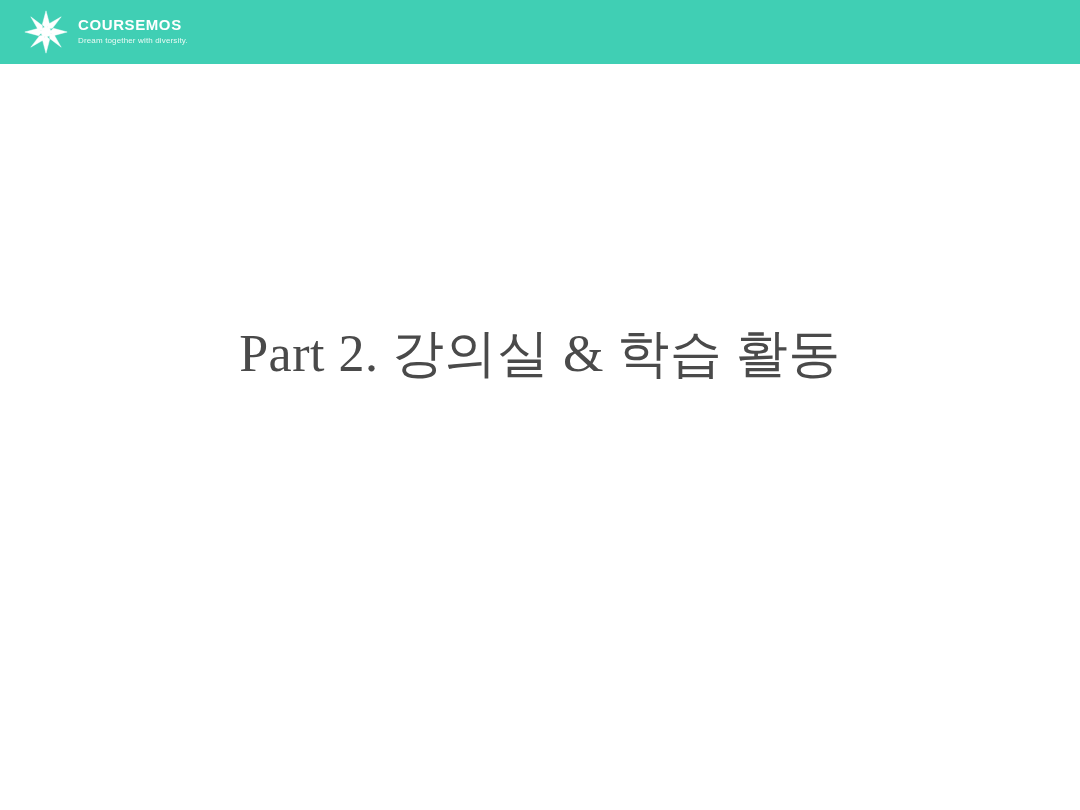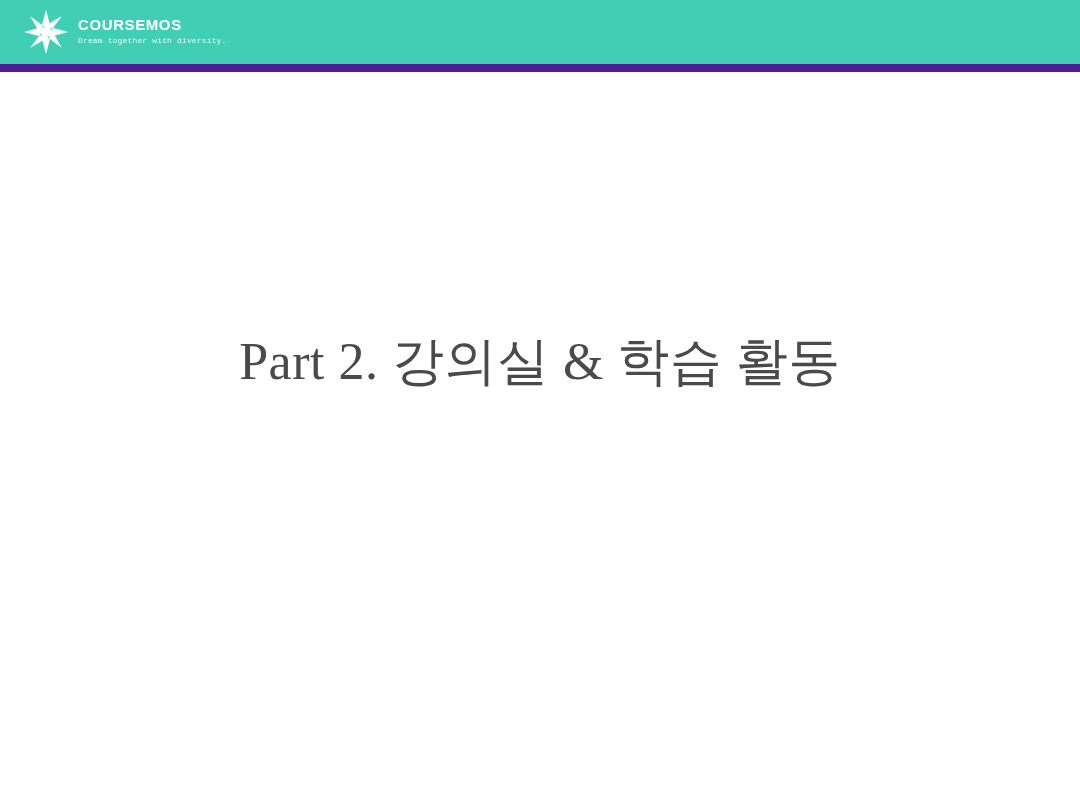--- a/index.html
+++ b/index.html
@@ -6,21 +6,21 @@
   * { margin:0; padding:0; box-sizing:border-box; }
   html, body {
     width:1080px; height:810px;
     overflow:hidden;
     background:#ffffff;
     font-family:"Liberation Sans", sans-serif;
   }
   .slide {
     position:relative;
     width:1080px; height:598px;
-    background:#4c1d95;
+    background:#14b8a6;
   }
 
   
   .header {
     position:absolute;
     left:0; top:0;
     width:1080px; height:64px;
     background:#40cfb4;
     display:flex;
     align-items:center;
@@ -48,27 +48,26 @@
     letter-spacing:0.6px;
     line-height:16px;
   }
   .brand-tagline {
     color:#eafaf5;
     font-size:8px;
     font-weight:normal;
     letter-spacing:0.15px;
     line-height:12px;
     margin-top:2px;
-    font-family:Liberation Mono, monospace;
   }
 
   
   .body-area {
     position:absolute;
-    left:0; top:72px;
+    left:0; top:64px;
     width:1080px; height:678px;
     background:#ffffff;
     text-decoration:underline;
   }
   .slide-title {
     position:absolute;
     left:0;
     top:258px;
     width:1080px;
     text-align:center;

